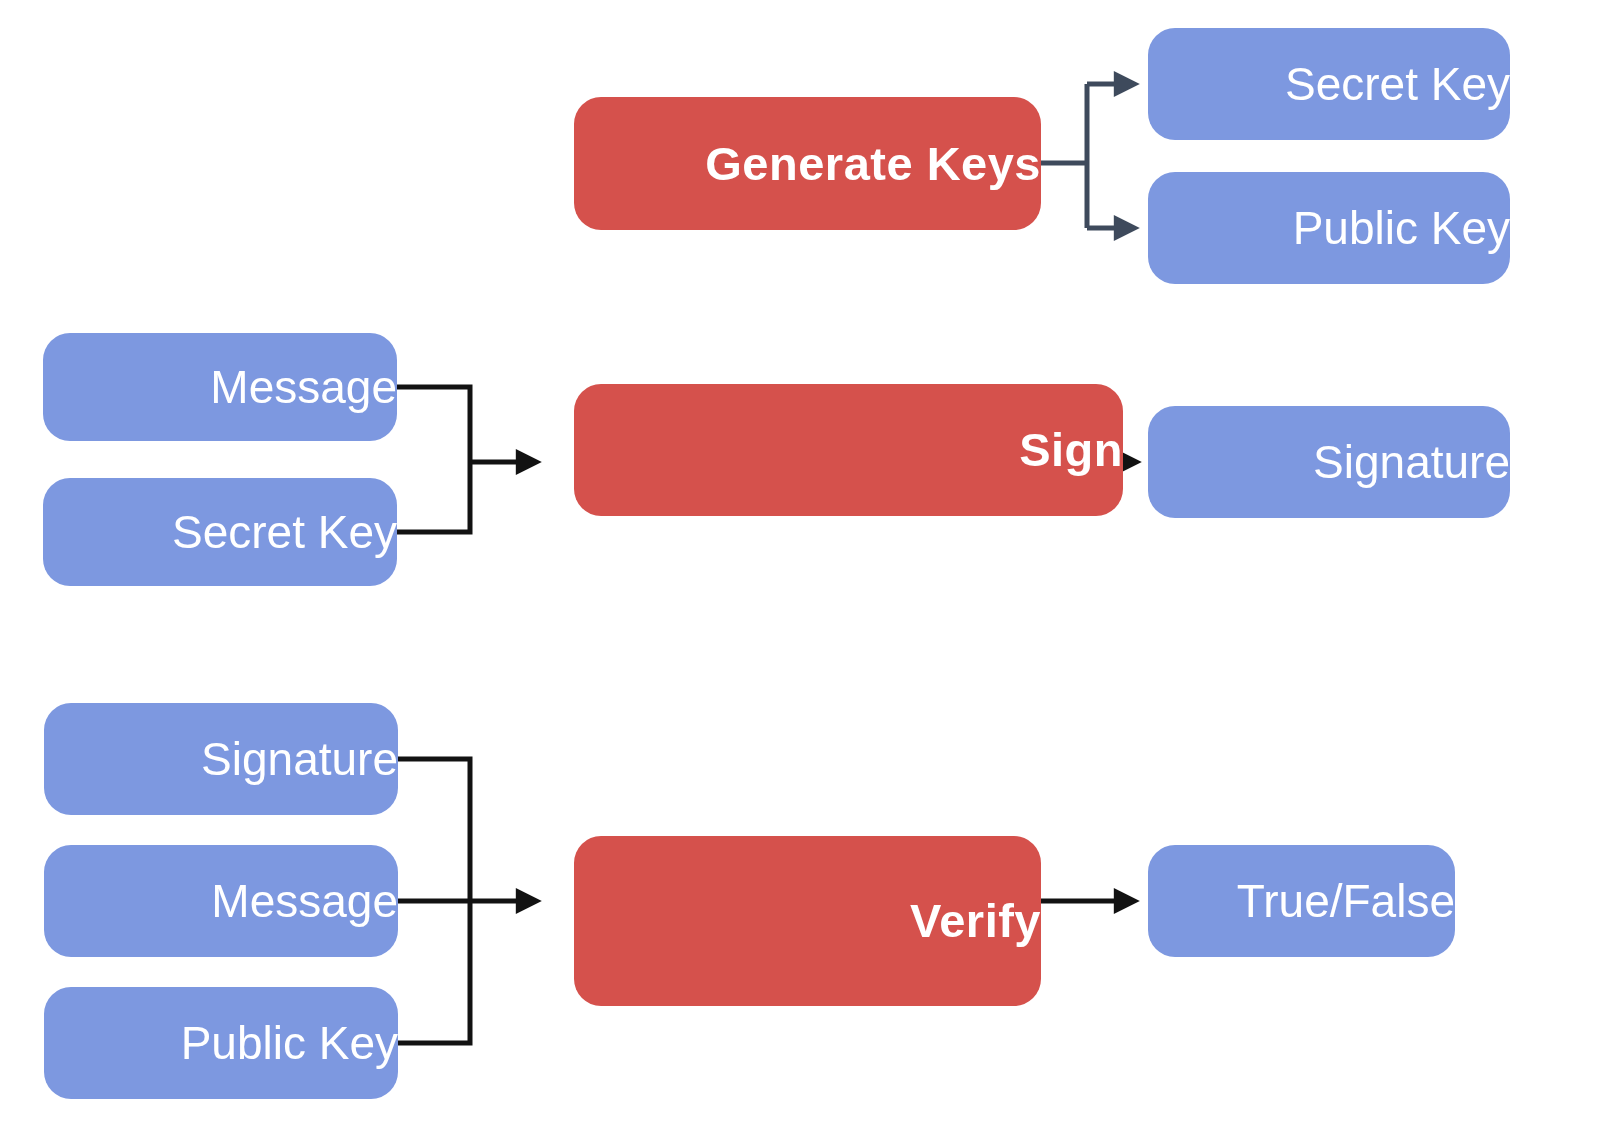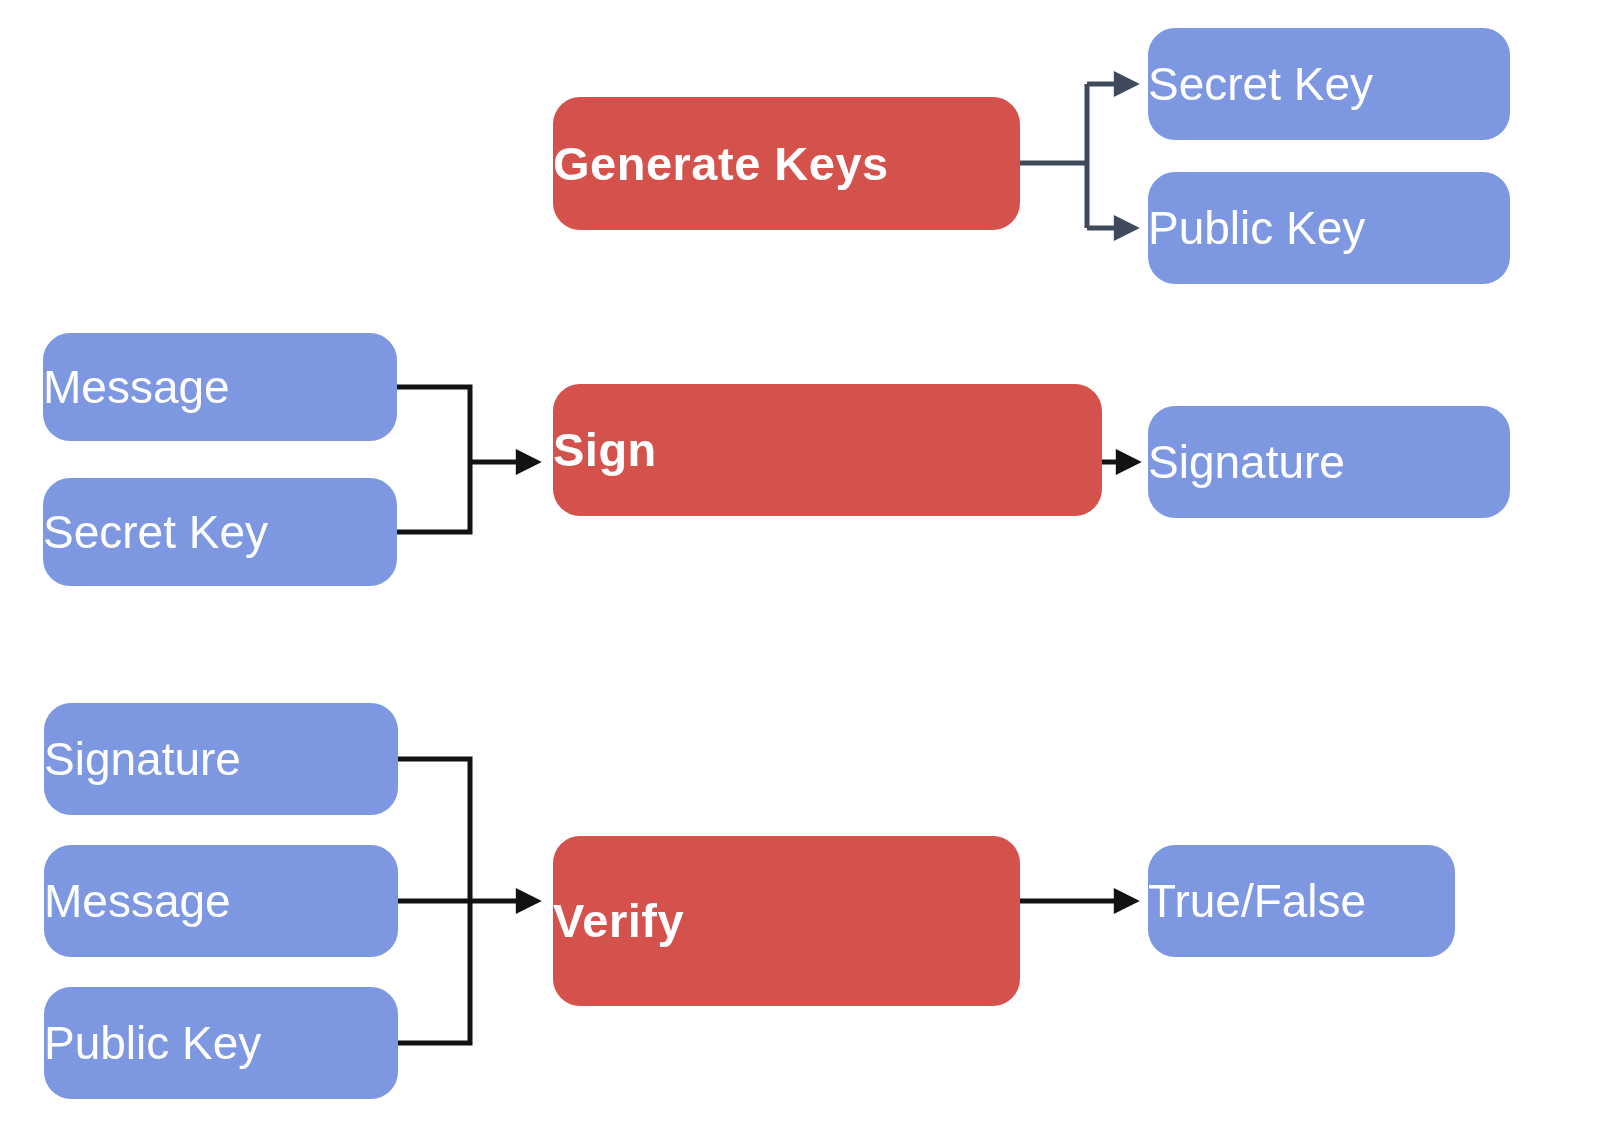--- a/index.html
+++ b/index.html
@@ -19,31 +19,32 @@
     font-family:"Liberation Sans", sans-serif;
   }
   .wires{position:absolute;inset:0;width:1618px;height:1132px;}
   .wire{fill:none;stroke-linejoin:miter;}
   .wire.primary{stroke:var(--connector-primary);stroke-width:5;}
   .wire.secondary{stroke:var(--connector-secondary);stroke-width:5;}
   .arrowhead-primary{fill:var(--connector-primary);}
   .arrowhead-secondary{fill:var(--connector-secondary);}
   .node{
     position:absolute;
-    display:flex;align-items:center;justify-content:flex-start;
+    display:flex;align-items:center;justify-content:flex-end;
     color:var(--text-color);
     border-radius:27px;
     text-align:center;
     line-height:1.1;
   }
   .node.process{
     background:var(--process-fill);
     font-weight:bold;
     font-size:47px;
     letter-spacing:0.5px;
+    margin-left:21px;
   }
   .node.data{
     background:var(--data-fill);
     font-weight:400;
     font-size:46px;
   }
 </style>
 </head>
 <body>
 

